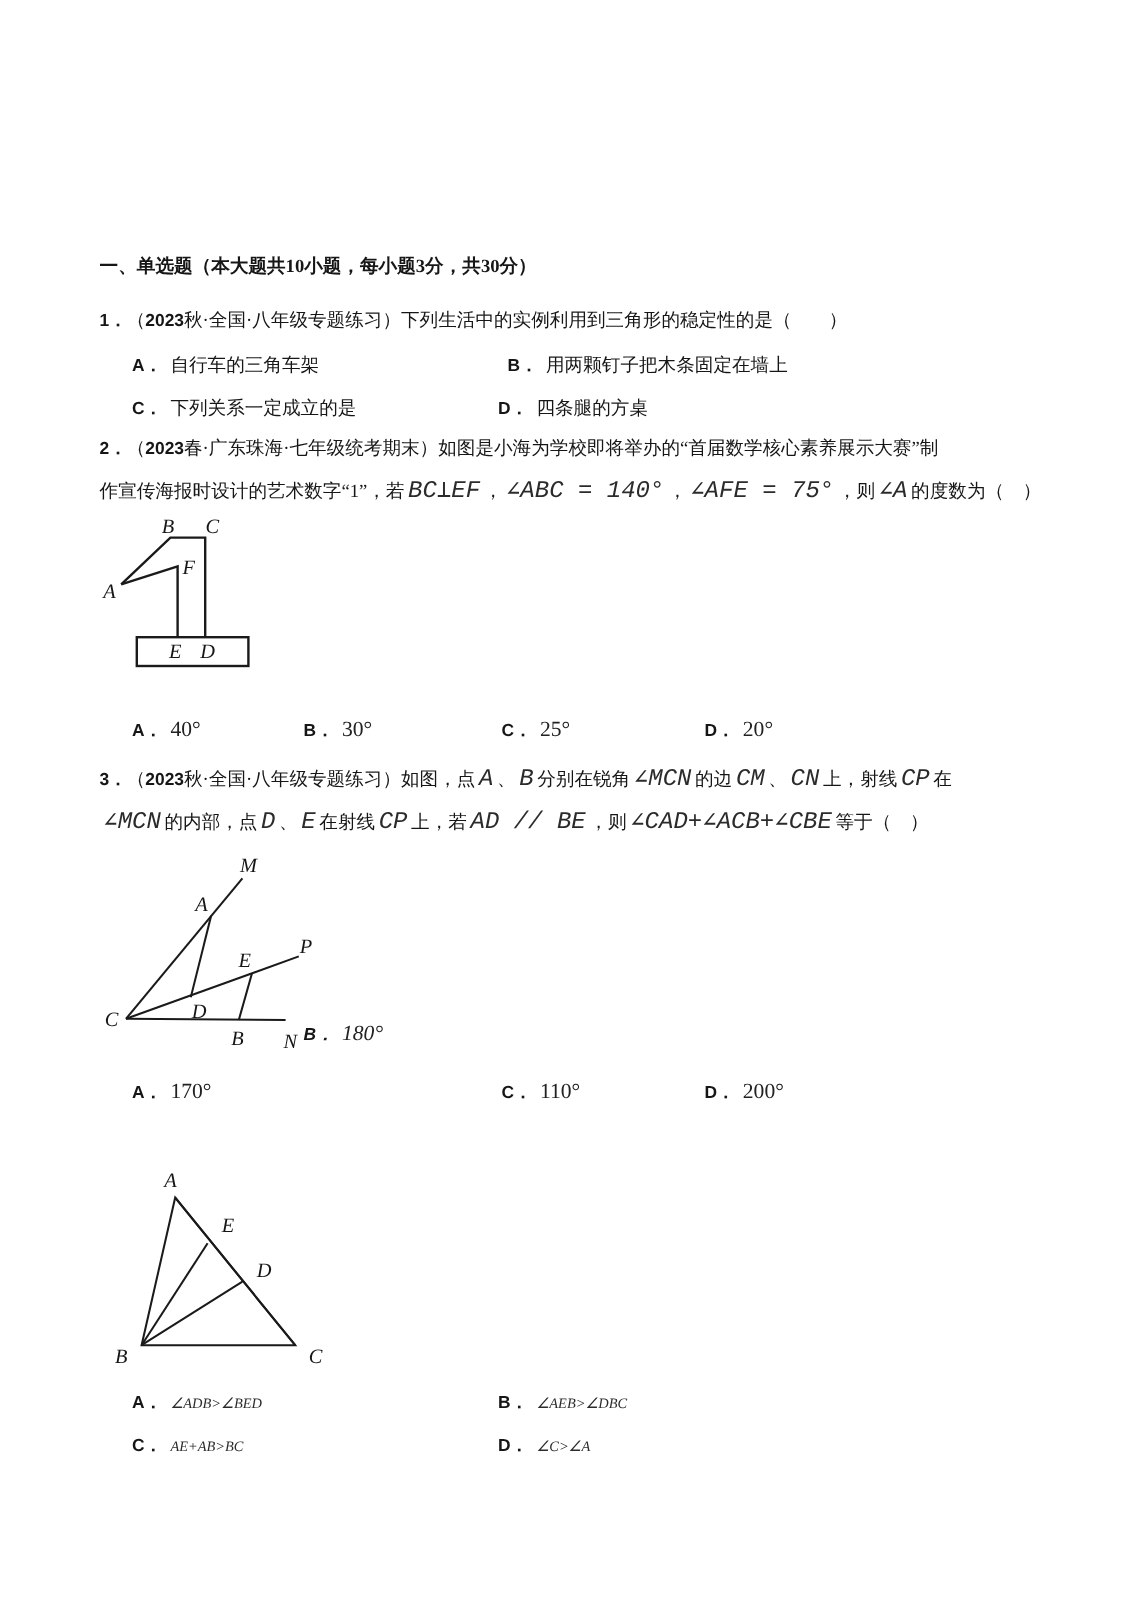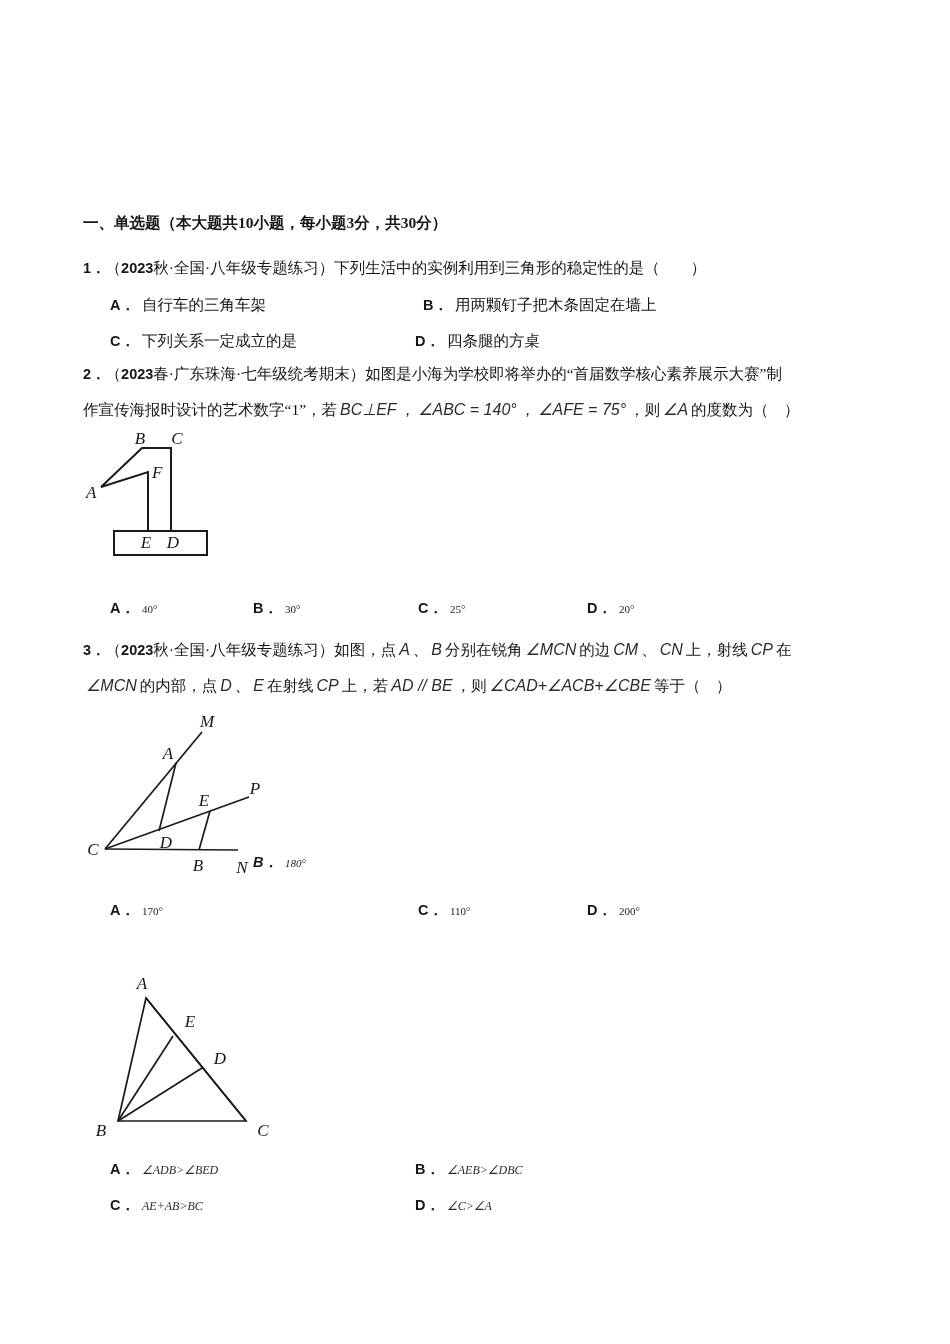--- a/index.html
+++ b/index.html
@@ -15,24 +15,24 @@
     position:absolute; font-size:15.5px; line-height:23px; white-space:nowrap;
   }
   .bold { font-weight:700; }
   .opt { position:absolute; font-size:15.5px; line-height:23px; white-space:nowrap; }
   .n {
     font-family:"Liberation Sans", sans-serif; font-weight:700; font-size:14.5px;
   }
   .opt .n { margin-right:7px; }
   .cn { font-family:"Liberation Serif", serif; }
   .math {
-    font-family:Liberation Sans, sans-serif; font-style:italic; color:#2b2b2b;
-    margin:0 3px; font-size:16px;
+    font-family:Liberation Mono, monospace; font-style:italic; color:#2b2b2b;
+    margin:0 3px; font-size:20px;
   }
-  .mv { font-family:"Liberation Serif", serif; font-size:11px; color:#222; }
+  .mv { font-family:"Liberation Serif", serif; font-size:18px; color:#222; }
   .mitalic { font-family:"Liberation Serif", serif; font-style:italic; font-size:12px; color:#2b2b2b; }
   .fig { position:absolute; }
   .fig path, .fig line, .fig rect, .fig polyline {
     stroke:#1a1a1a; fill:none;
   }
   .flabel {
     font-family:"Liberation Serif", serif; font-style:italic; font-size:17px;
     fill:#161616; stroke:none;
   }
 </style>

